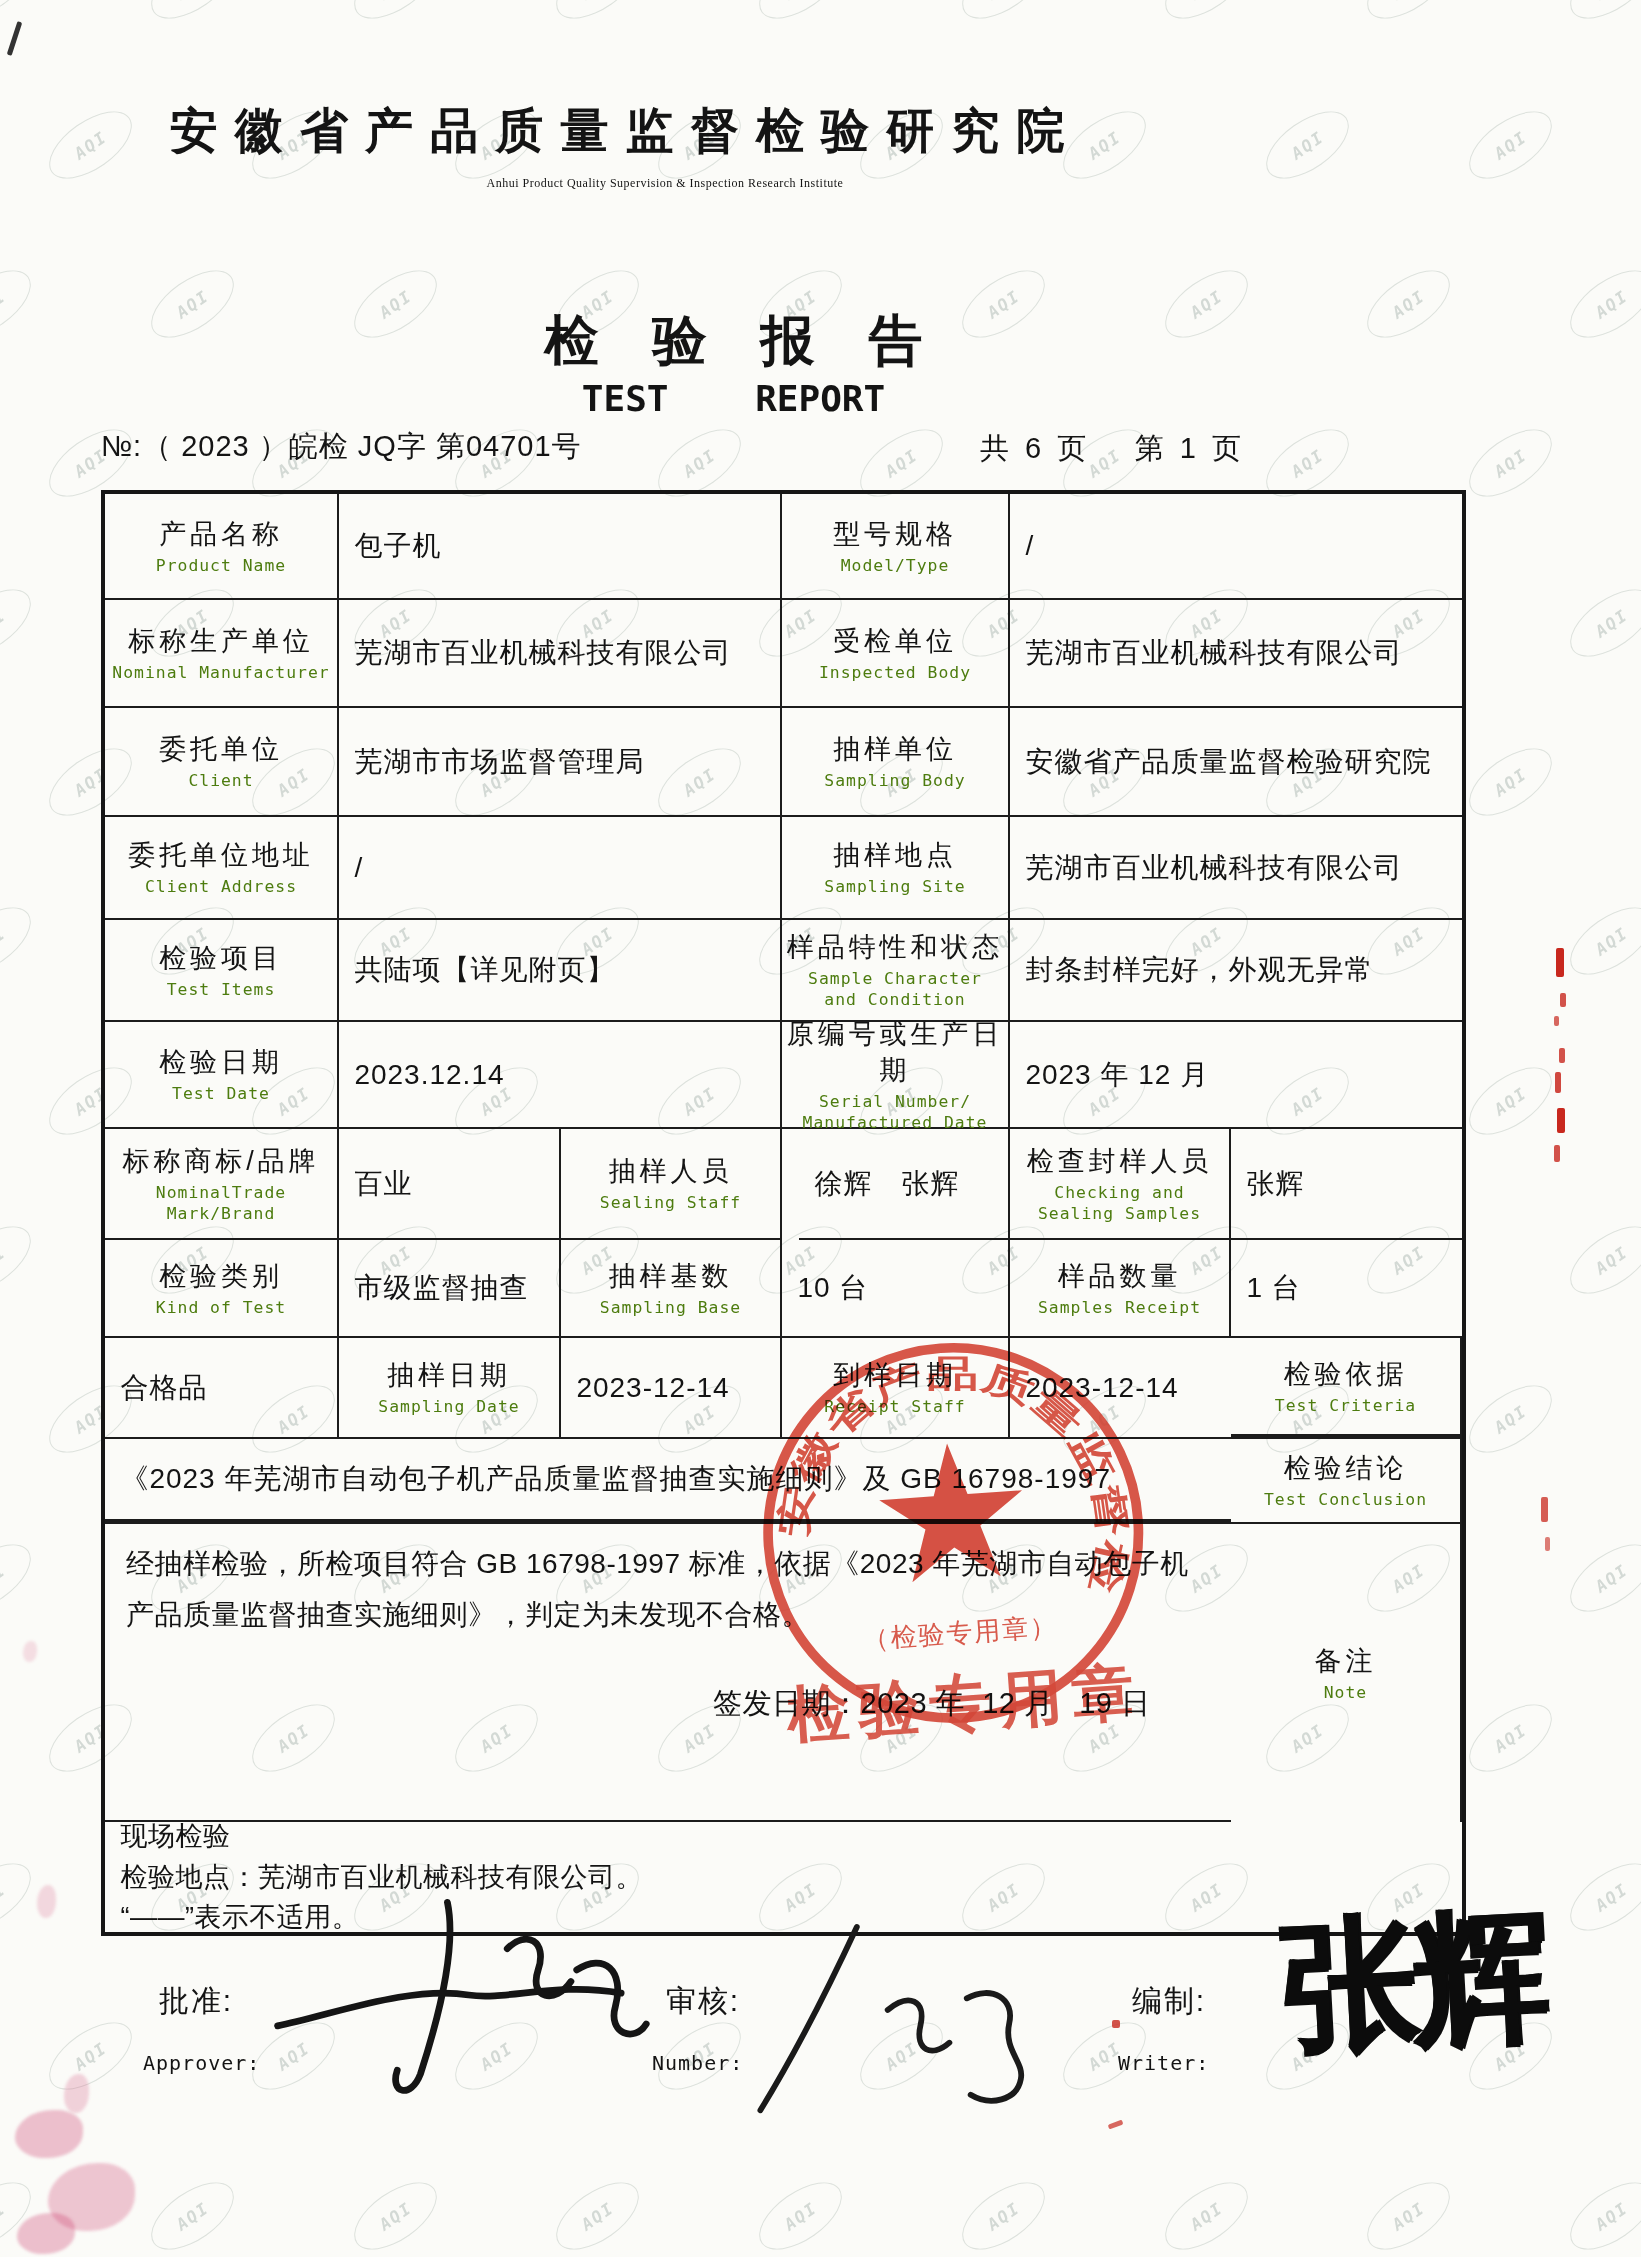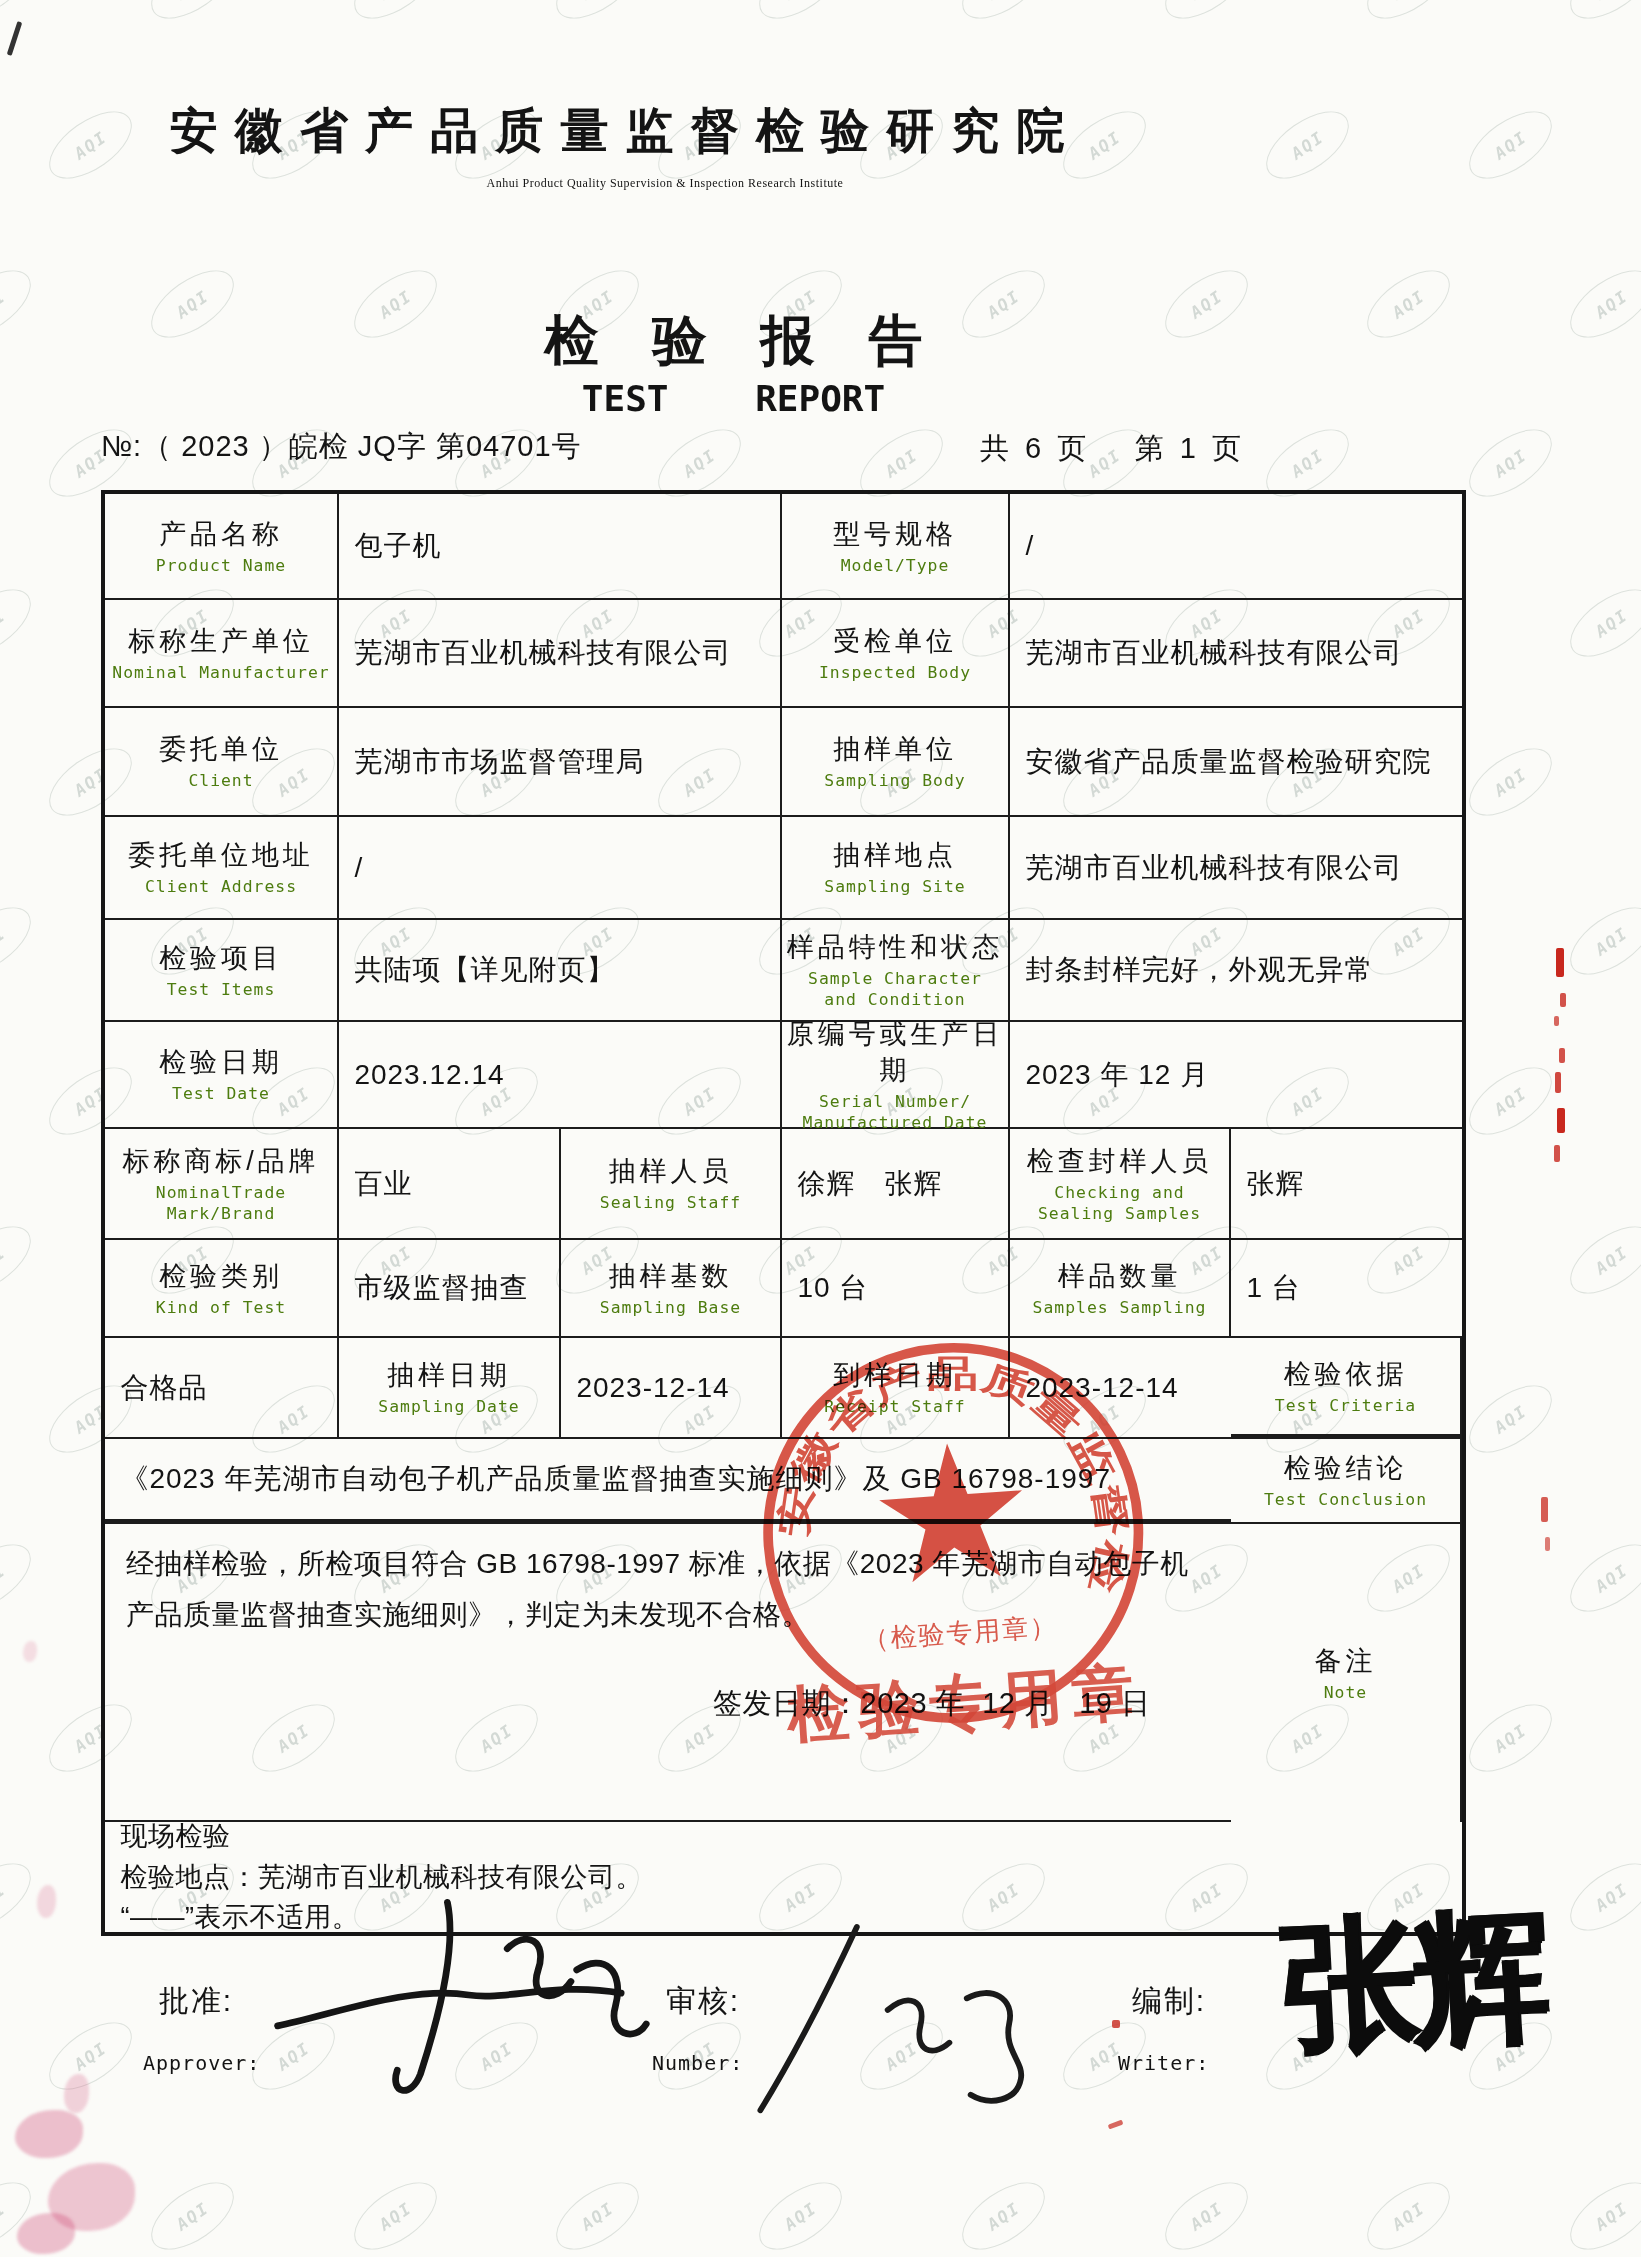--- a/index.html
+++ b/index.html
@@ -23,21 +23,21 @@
     grid-template-columns:234px 222px 221px 228px 221px 231px;
     grid-template-rows:106px 108px 109px 103px 102px 107px 111px 98px 101px 85px 298px 110px;
     border:4.8px solid #161616;}
   .cell{box-sizing:border-box;border-right:2.9px solid #1c1c1c;border-bottom:2.9px solid #1c1c1c;overflow:visible;}
   .no-r{border-right:none}.no-b{border-bottom:none}.thick-b{border-bottom-width:5.8px}
   .sp2{grid-column:span 2}.sp5{grid-column:span 5}
   .lbl{display:flex;flex-direction:column;align-items:center;justify-content:center;text-align:center;padding:1.9px 4.8px;gap:2.9px;}
   .lbl .zh{font-size:27px;letter-spacing:3.9px;}
   .lbl .en{font-family:"DejaVu Sans Mono",monospace;font-size:16.4px;letter-spacing:1px;line-height:1.3;color:#4d7c0f;}
   .val{display:flex;align-items:center;padding:5.8px 15.4px;font-size:28px;letter-spacing:1px;}
-  .val.pre{white-space:pre;}
+  .val.pre{white-space:pre;margin-left:17px;}
   
   #conclusion-cell{position:relative;padding:15.4px 21px 0;font-size:28px;line-height:1.8;letter-spacing:0.5px;}
   #issue-date{position:absolute;left:608px;top:153px;font-size:29px;white-space:pre;z-index:1;}
   #stamp{position:absolute;left:645px;top:-189px;z-index:5;mix-blend-mode:multiply;opacity:.93;transform:rotate(-4deg);}
   
   .note-val{display:flex;flex-direction:column;justify-content:center;padding:3.9px 15.4px;font-size:27px;line-height:1.5;letter-spacing:0.5px;}
   
   .sig-zh{position:absolute;font-size:30px;letter-spacing:1.9px;z-index:2;}
   .sig-en{position:absolute;font-family:"DejaVu Sans Mono",monospace;font-size:20px;letter-spacing:1px;z-index:2;}
   .sig-svg{position:absolute;z-index:3;}
@@ -537,21 +537,21 @@
       <span class="en">Kind of Test</span>
     </div>
     <div class="cell val">市级监督抽查</div>
     <div class="cell lbl">
       <span class="zh">抽样基数</span>
       <span class="en">Sampling Base</span>
     </div>
     <div class="cell val">10 台</div>
     <div class="cell lbl">
       <span class="zh">样品数量</span>
-      <span class="en">Samples Sampling</span>
+      <span class="en">Samples Receipt</span>
     </div>
     <div class="cell val no-r">1 台</div>
 
     <div class="cell val">合格品</div>
     <div class="cell lbl">
       <span class="zh">抽样日期</span>
       <span class="en">Sampling Date</span>
     </div>
     <div class="cell val">2023-12-14</div>
     <div class="cell lbl">

